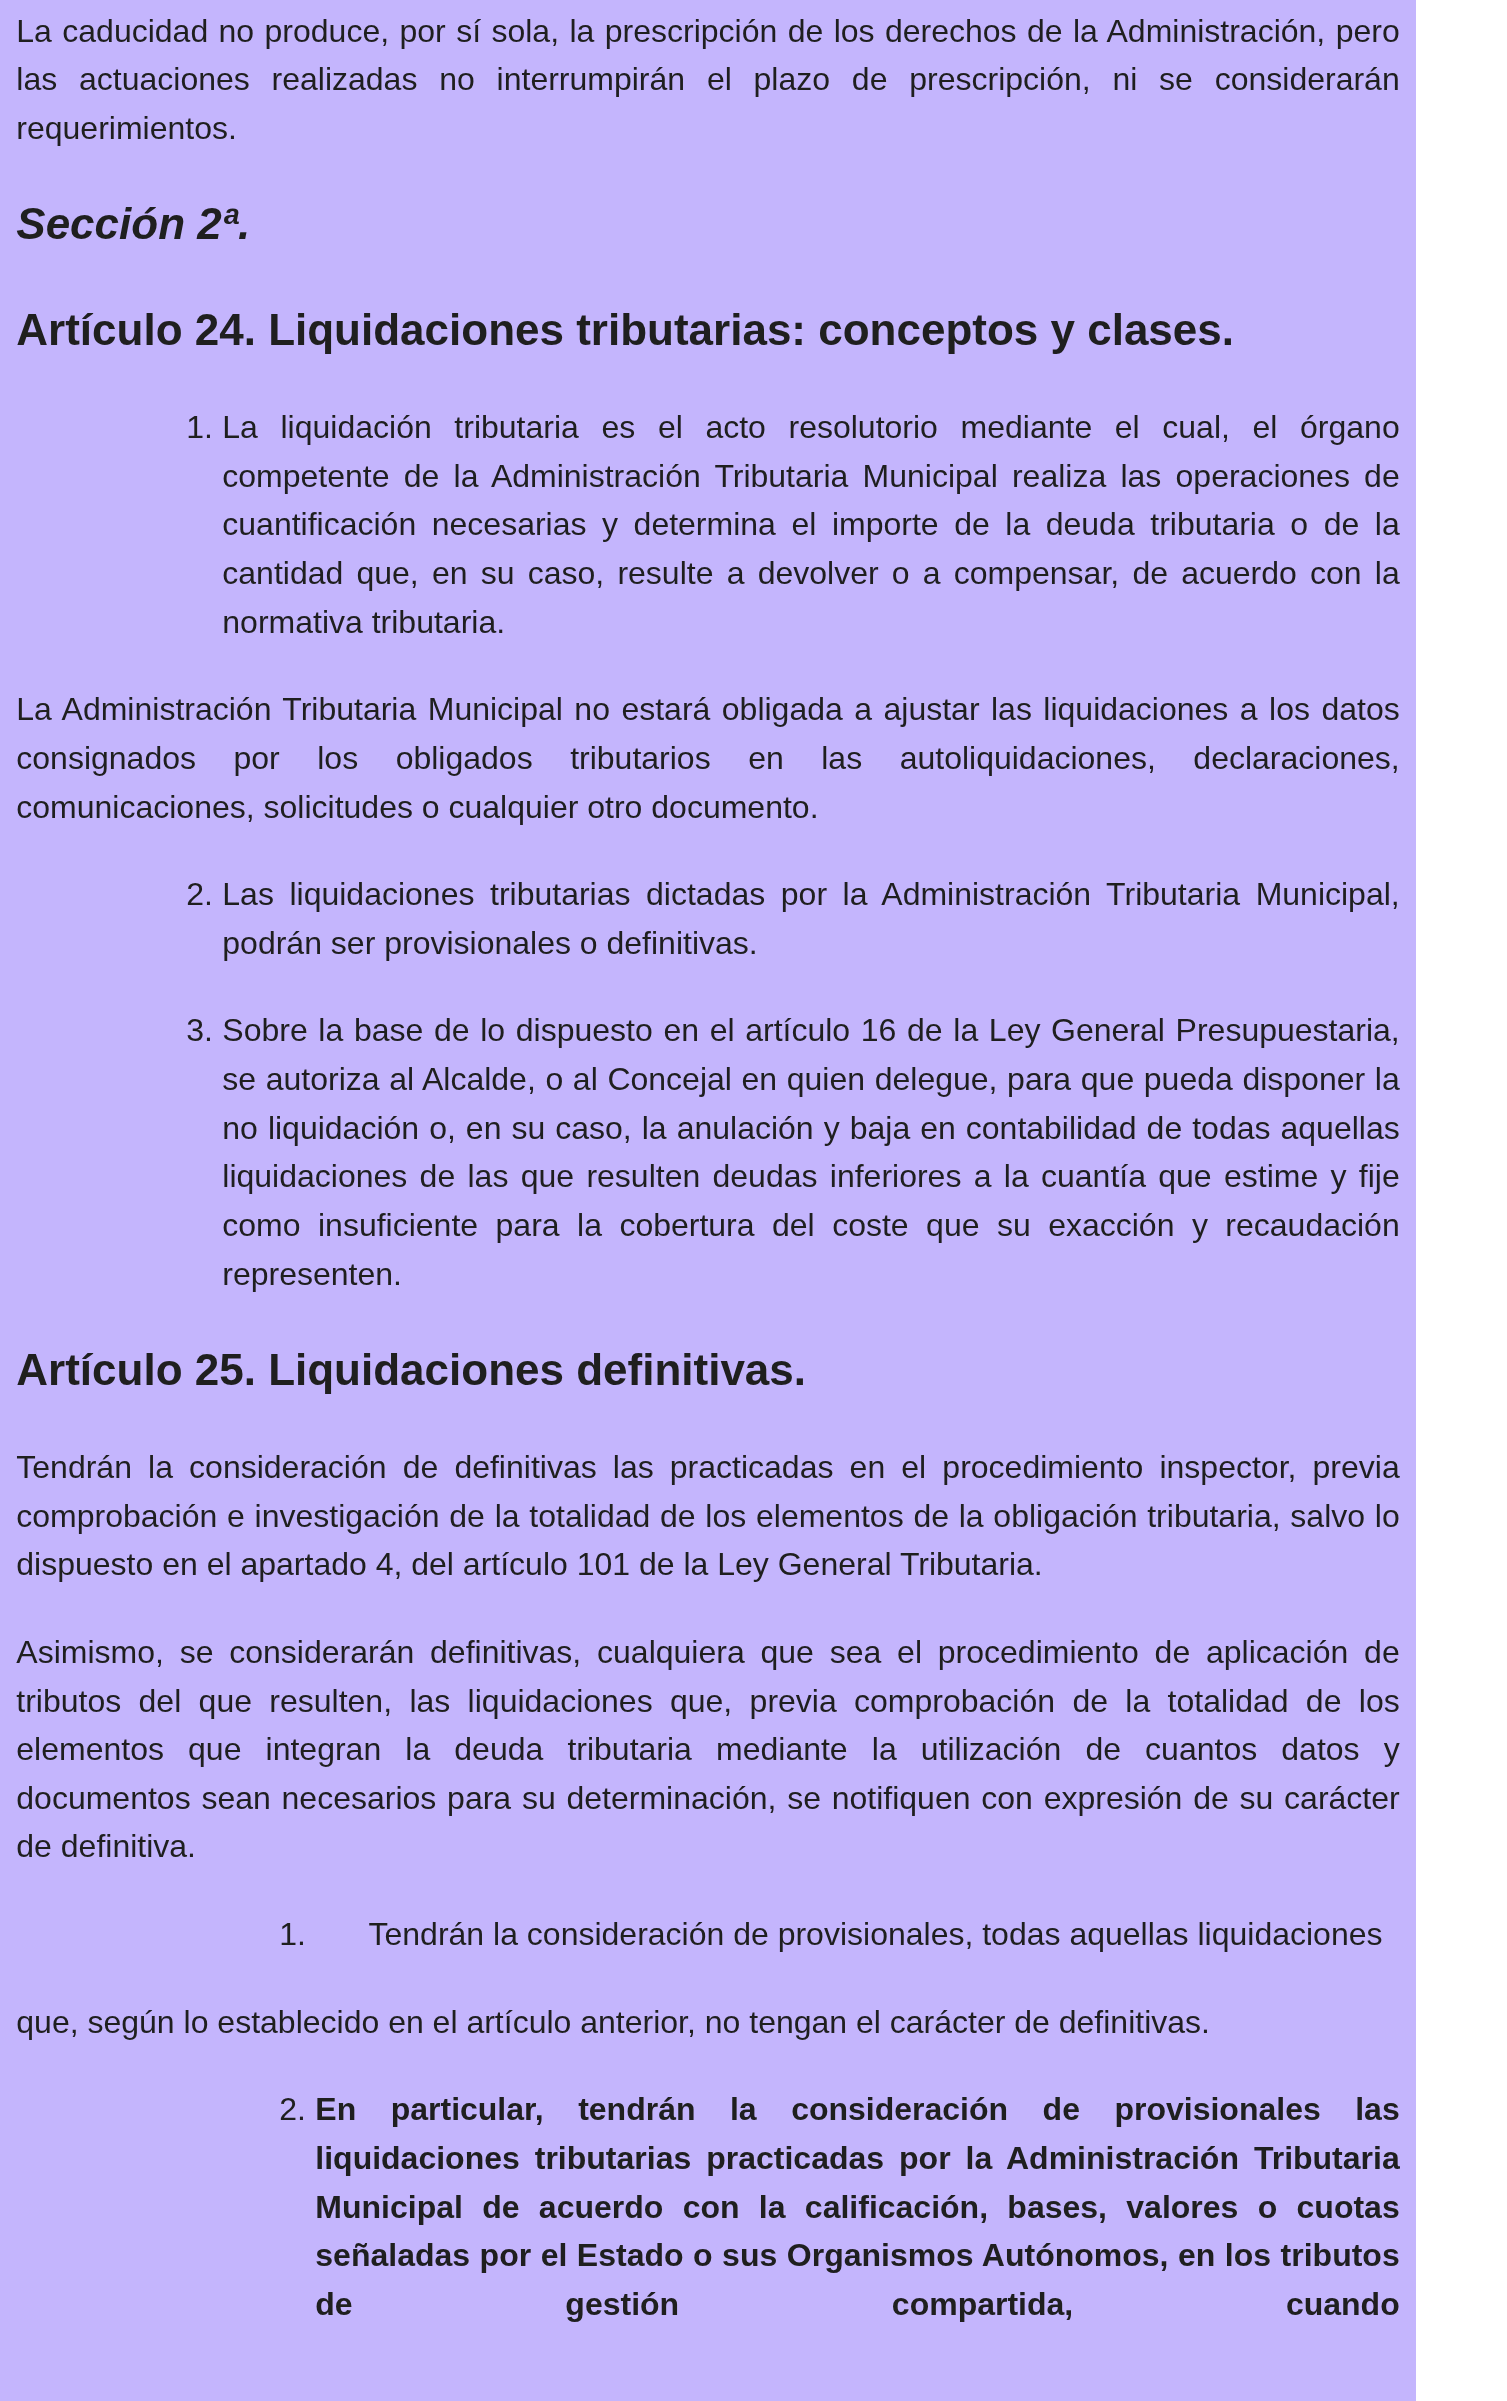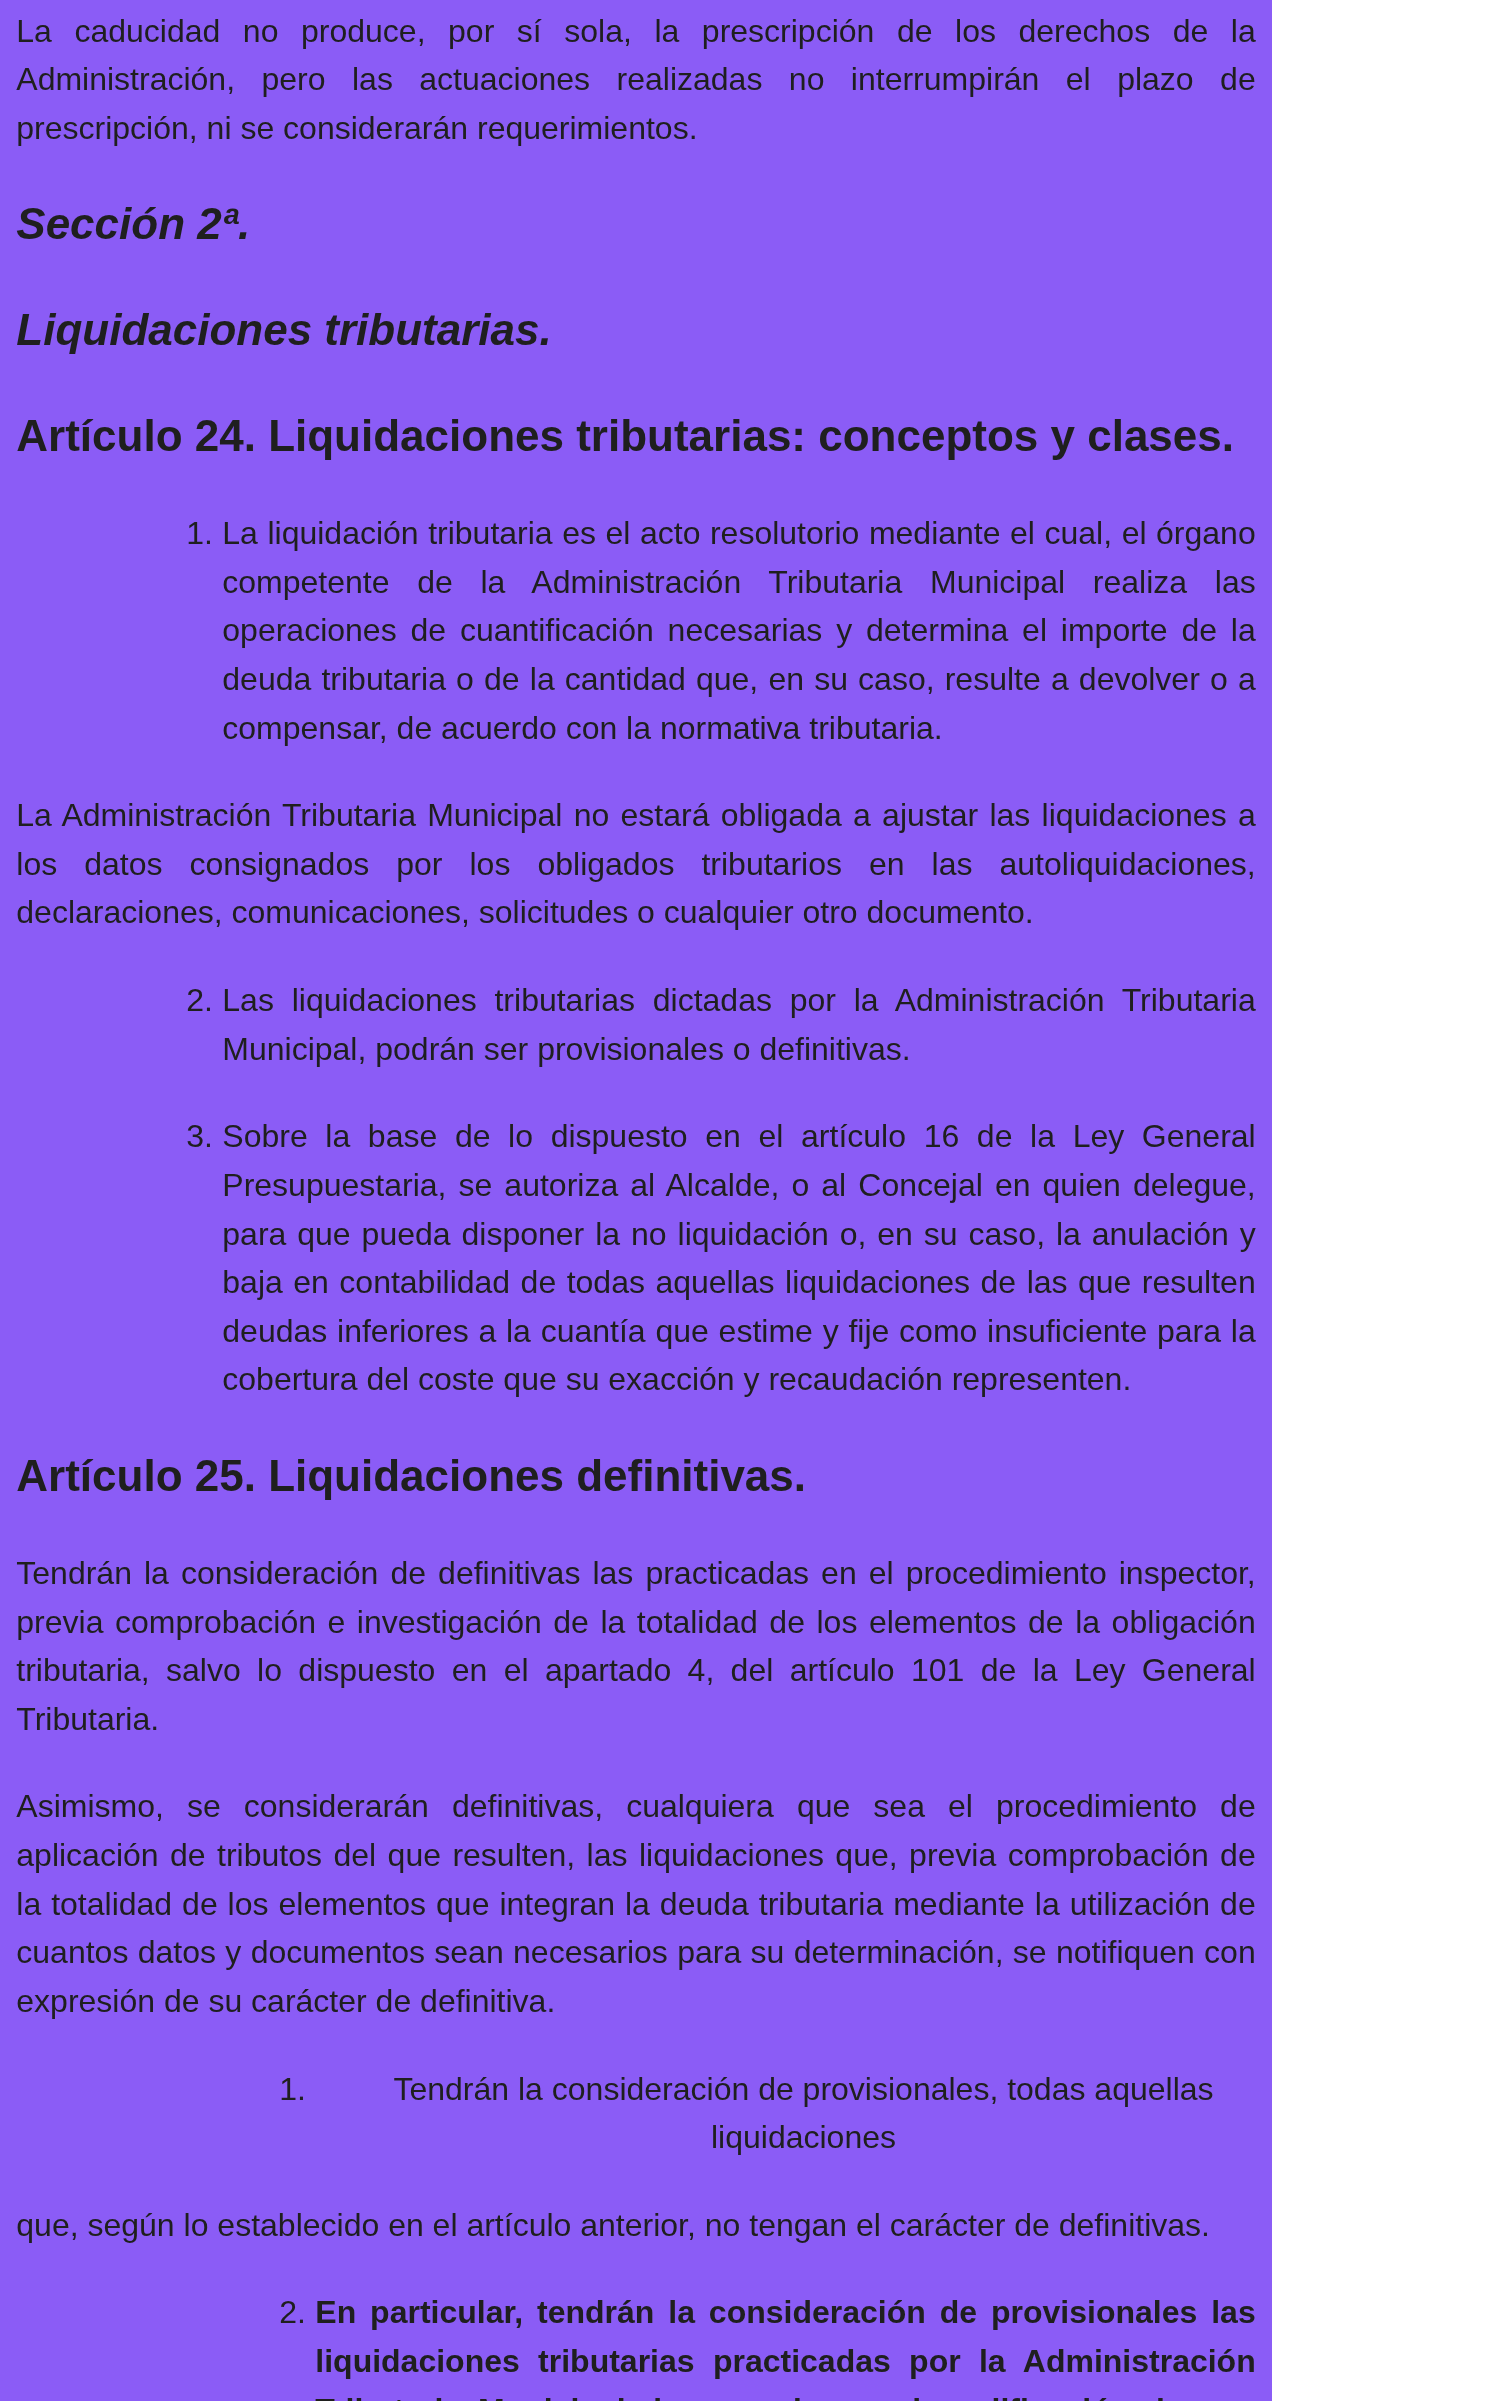--- a/index.html
+++ b/index.html
@@ -5,26 +5,26 @@
   html, body {
     margin: 0;
     padding: 0;
     background: #ffffff;
   }
   body {
     font-family: "Liberation Sans", sans-serif;
     color: #1f1f1f;
   }
   .page {
-    width: 1272px;
+    width: 1416px;
     height: 2401px;
     box-sizing: border-box;
     padding: 6.5px 16.3px 0 16.3px;
     overflow: hidden;
-    background: #8b5cf6;
+    background: #c4b5fd;
   }
   .para {
     font-size: 32px;
     line-height: 1.52;
     text-align: justify;
     margin: 0 0 39px 0;
   }
   .heading {
     font-size: 44px;
     line-height: 1.52;
@@ -56,21 +56,20 @@
 </style>
 </head>
 <body>
 
 <div class="page">
 
   <p class="para">La caducidad no produce, por sí sola, la prescripción de los derechos de la Administración, pero las actuaciones realizadas no interrumpirán el plazo de prescripción, ni se considerarán requerimientos.</p>
 
   <p class="heading italic">Sección 2ª.</p>
 
-  <p class="heading italic">Liquidaciones tributarias.</p>
 
   <p class="heading">Artículo 24. Liquidaciones tributarias: conceptos y clases.</p>
 
   <div class="li indent-1">
     <span class="num">1.</span>
     <div class="li-text">La liquidación tributaria es el acto resolutorio mediante el cual, el órgano competente de la Administración Tributaria Municipal realiza las operaciones de cuantificación necesarias y determina el importe de la deuda tributaria o de la cantidad que, en su caso, resulte a devolver o a compensar, de acuerdo con la normativa tributaria.</div>
   </div>
 
   <p class="para">La Administración Tributaria Municipal no estará obligada a ajustar las liquidaciones a los datos consignados por los obligados tributarios en las autoliquidaciones, declaraciones, comunicaciones, solicitudes o cualquier otro documento.</p>
 

